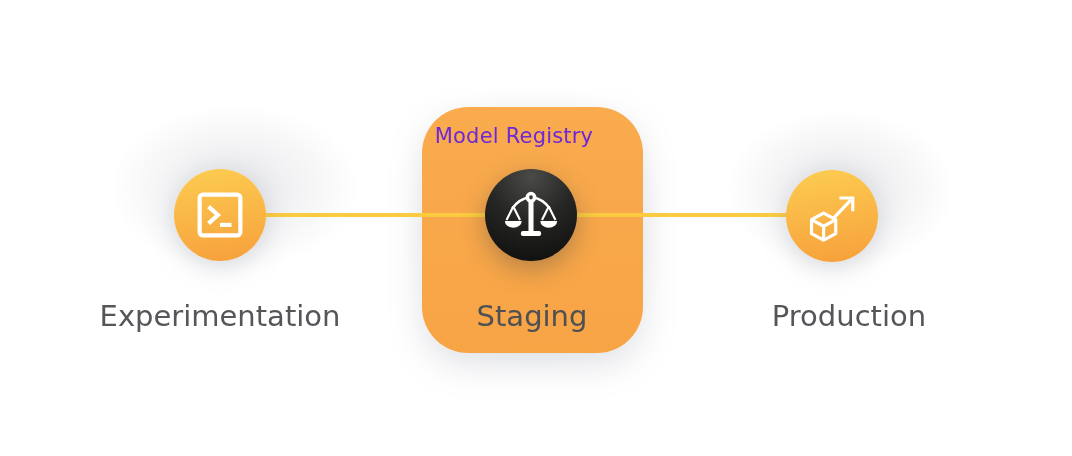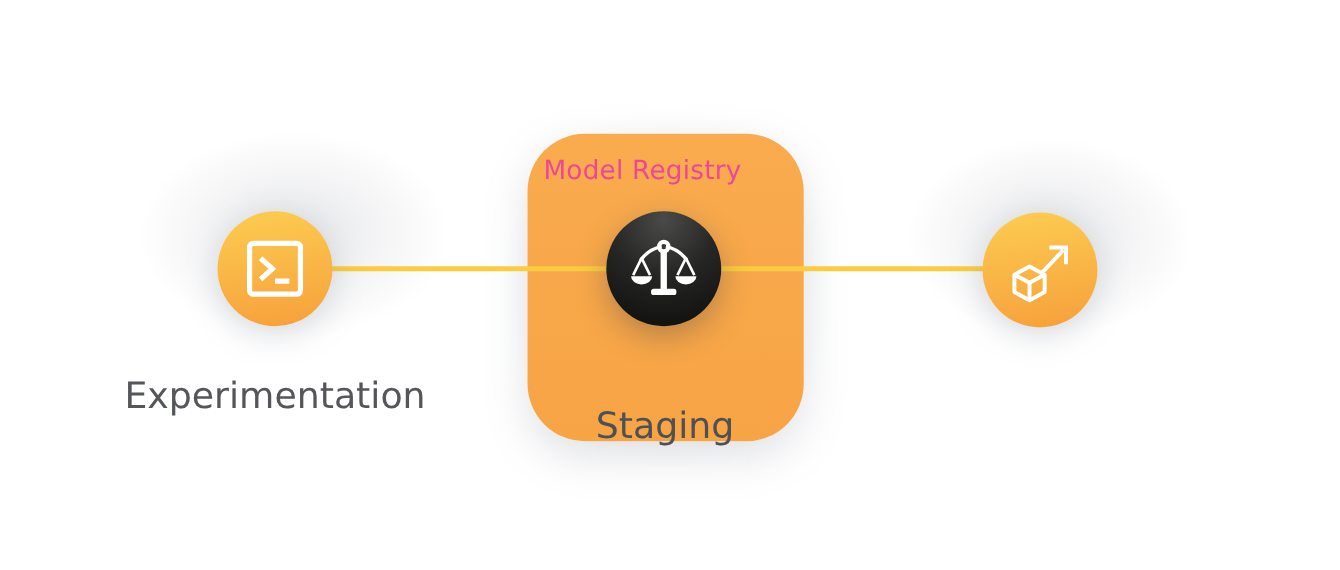--- a/index.html
+++ b/index.html
@@ -47,21 +47,21 @@
     box-shadow: 0 12px 34px rgba(120,124,140,0.22);
     z-index: 1;
   }
   .registry-title {
     position: absolute;
     top: 124px;
     left: 0;
     width: 1028px;
     text-align: center;
     font-size: 21px;
-    color: #ec4899;
+    color: #6d28d9;
     letter-spacing: 0.2px;
     z-index: 4;
   }
 
   
   .node {
     position: absolute;
     width: 92px;
     height: 92px;
     border-radius: 50%;
@@ -94,21 +94,21 @@
   .label {
     position: absolute;
     top: 299px;
     transform: translateX(-50%);
     font-size: 29px;
     color: #55565A;
     white-space: nowrap;
     z-index: 4;
   }
   .label-exp     { left: 220px; text-align: center; }
-  .label-staging { left: 532px; color: #4F5054; margin-top: 24px; }
+  .label-staging { left: 532px; color: #4F5054; }
   .label-prod    { left: 849px; }
 
   svg { display: block; }
 </style>
 </head>
 <body>
 
 <div class="canvas">
 
   <div class="halo halo-left"></div>
@@ -146,14 +146,15 @@
     <svg width="54" height="54" viewBox="0 0 58 58">
       <path d="M20 26 L33 33 L33 48 L20 55 L7 48 L7 33 Z" fill="none" stroke="#FFFFFF" stroke-width="3.4" stroke-linejoin="round"></path>
       <path d="M7 33 L20 40 L33 33 M20 40 L20 55" fill="none" stroke="#FFFFFF" stroke-width="3.4" stroke-linejoin="round"></path>
       <line x1="31" y1="31" x2="49" y2="12" stroke="#FFFFFF" stroke-width="3.4"></line>
       <polyline points="37 9.7, 51.3 9.7, 51.3 24" fill="none" stroke="#FFFFFF" stroke-width="3.4" stroke-linejoin="miter"></polyline>
     </svg>
   </div>
 
   <div class="label label-exp">Experimentation</div>
   <div class="label label-staging">Staging</div>
+  <div class="label label-prod">Production</div>
 
 </div>
 
 </body></html>

